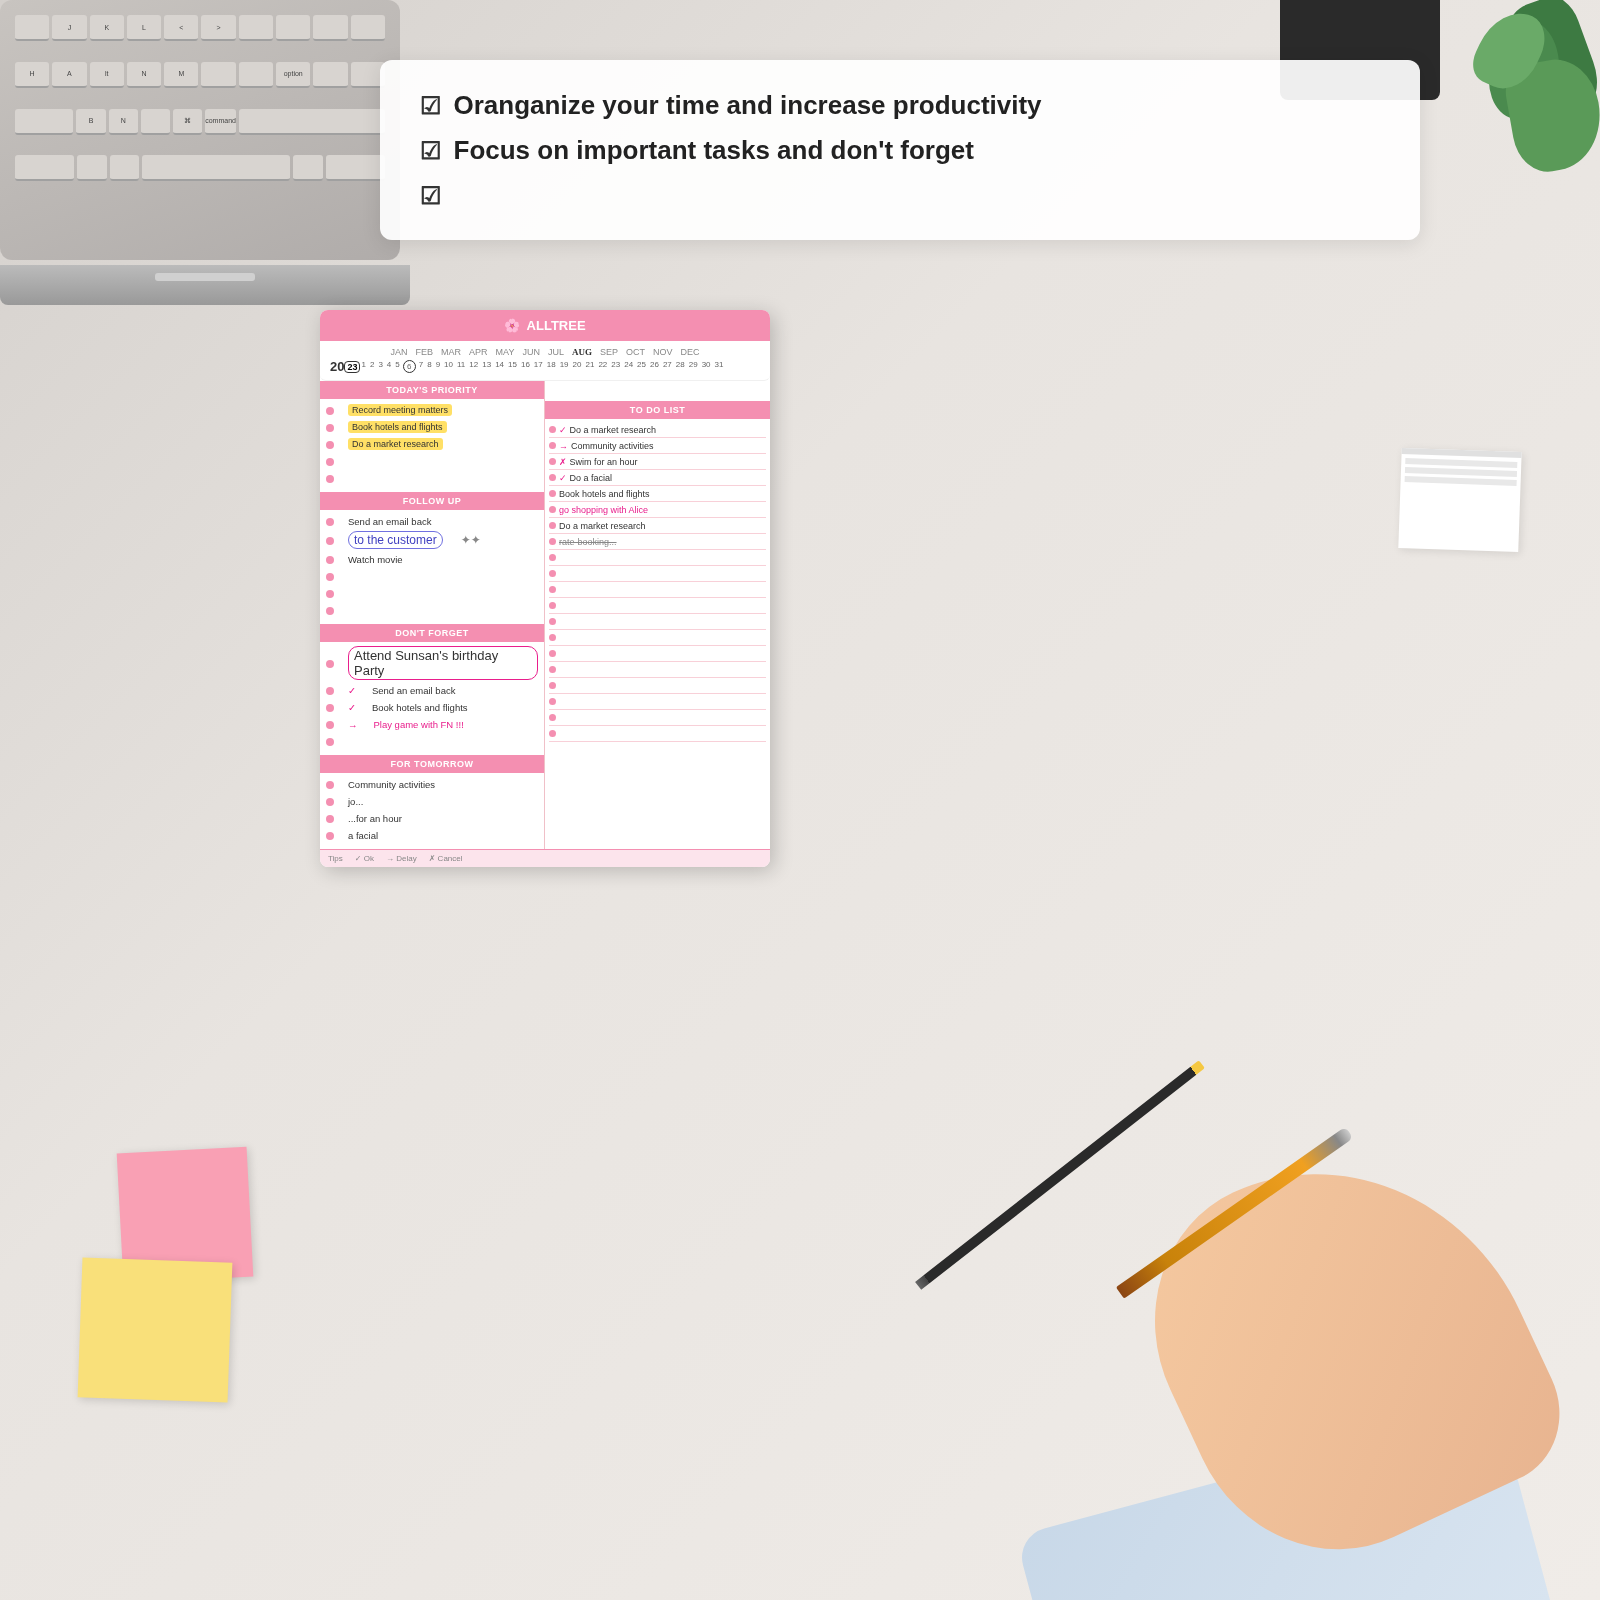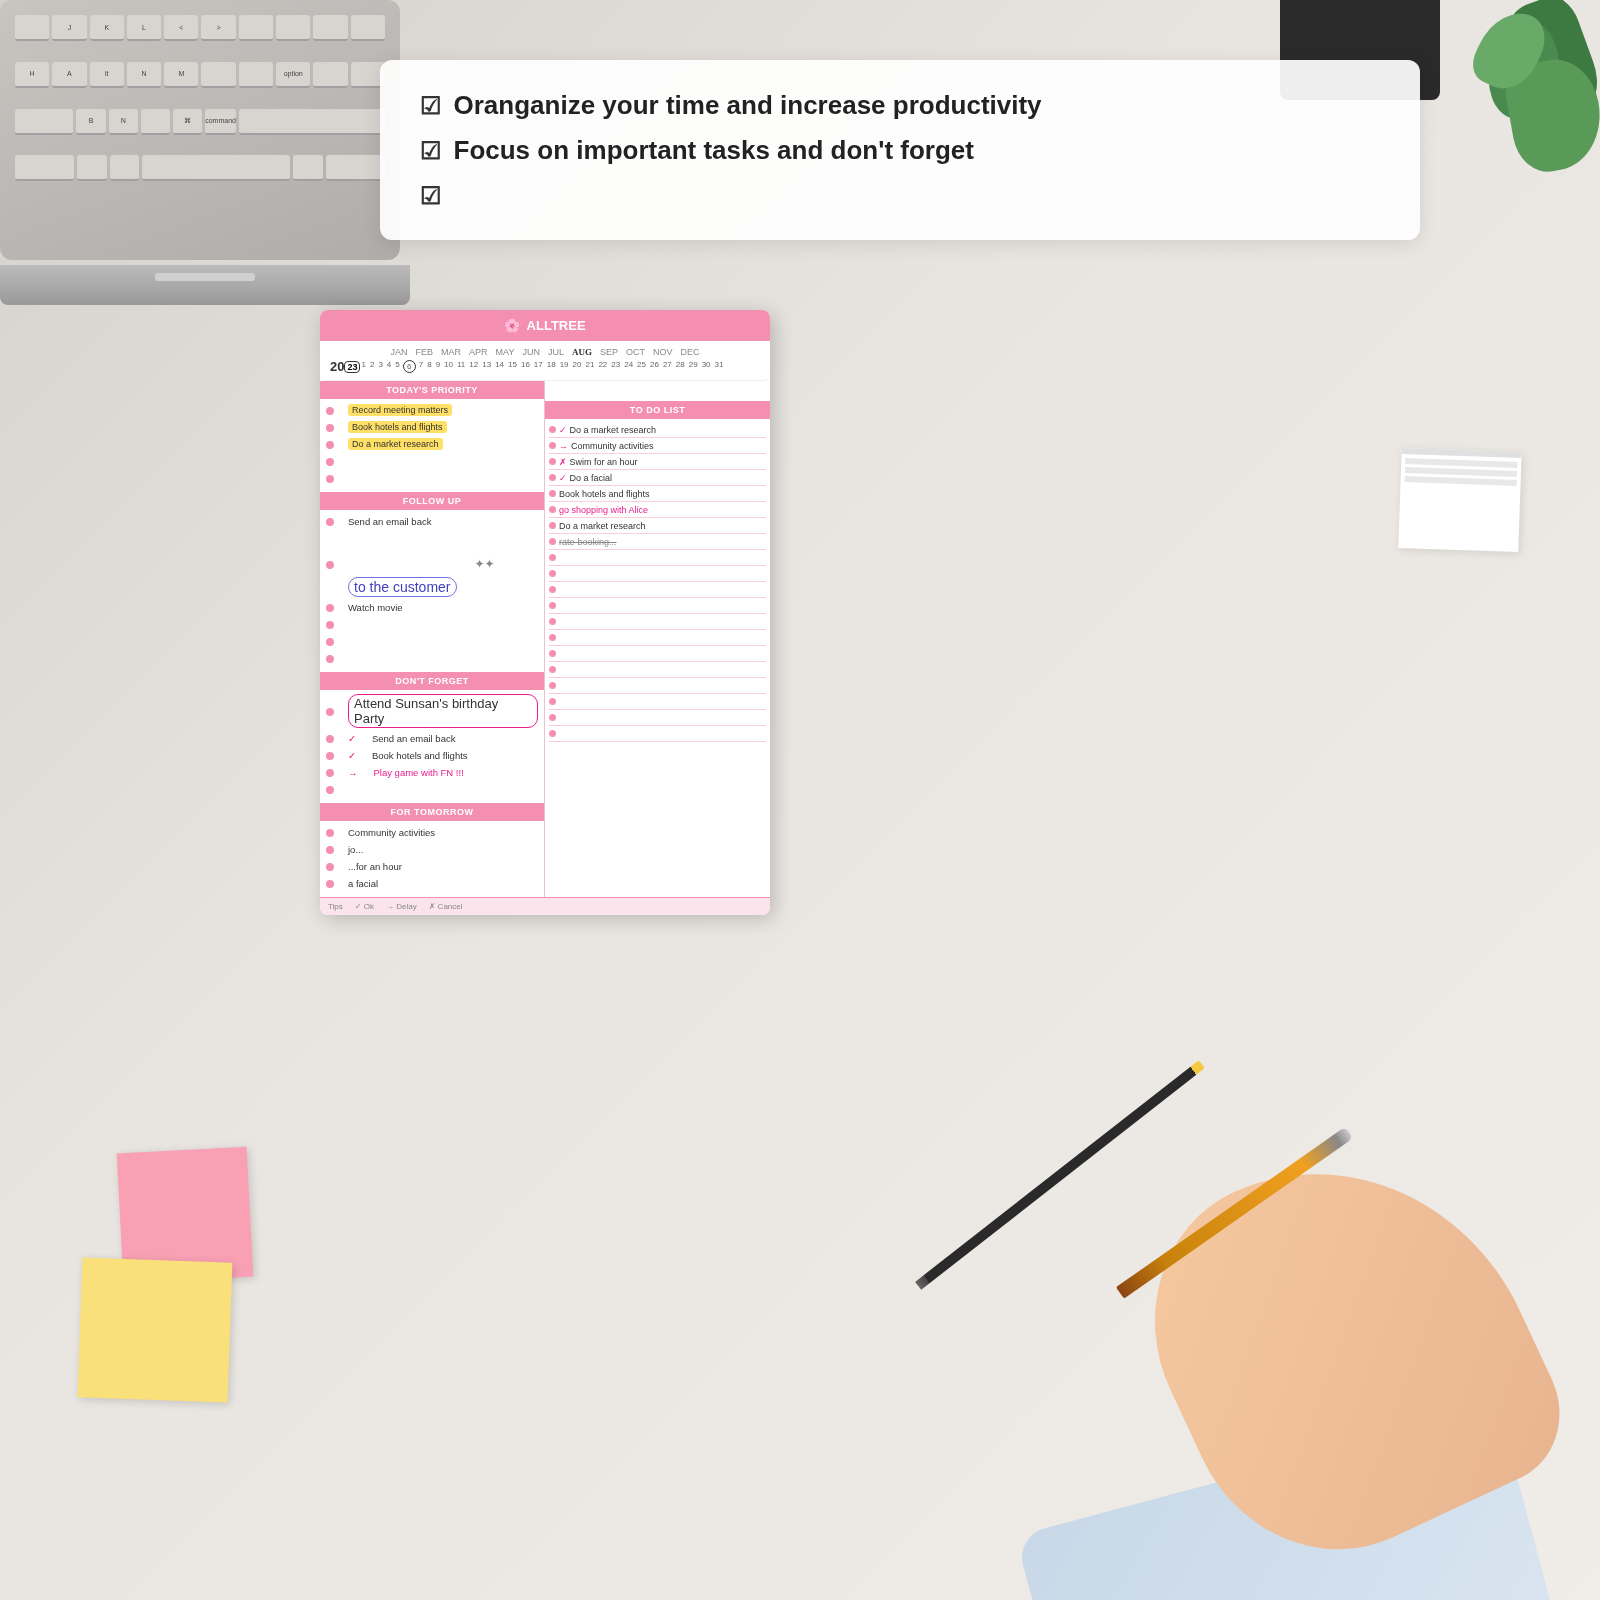--- a/index.html
+++ b/index.html
@@ -491,21 +491,21 @@
       </div>
 
       <div class="section-header">FOLLOW UP</div>
       <div class="section-body">
         <div class="task-item">
           <div class="task-dot"></div>
           <span>Send an email back</span>
         </div>
         <div class="task-item">
           <div class="task-dot"></div>
-          <span style="border:1.5px solid #7070e0; border-radius:10px; padding:1px 5px; color:#4040c0; font-size:14px;margin-top:46px;">to the customer</span>
+          <span style="border:1.5px solid #7070e0; border-radius:10px; padding:1px 5px; color:#4040c0; font-size:12px;">to the customer</span>
           <span style="color:#888; font-size:12px; margin-left:4px;">✦✦</span>
         </div>
         <div class="task-item">
           <div class="task-dot"></div>
           <span>Watch movie</span>
         </div>
         <div class="task-item">
           <div class="task-dot"></div>
         </div>
         <div class="task-item">

